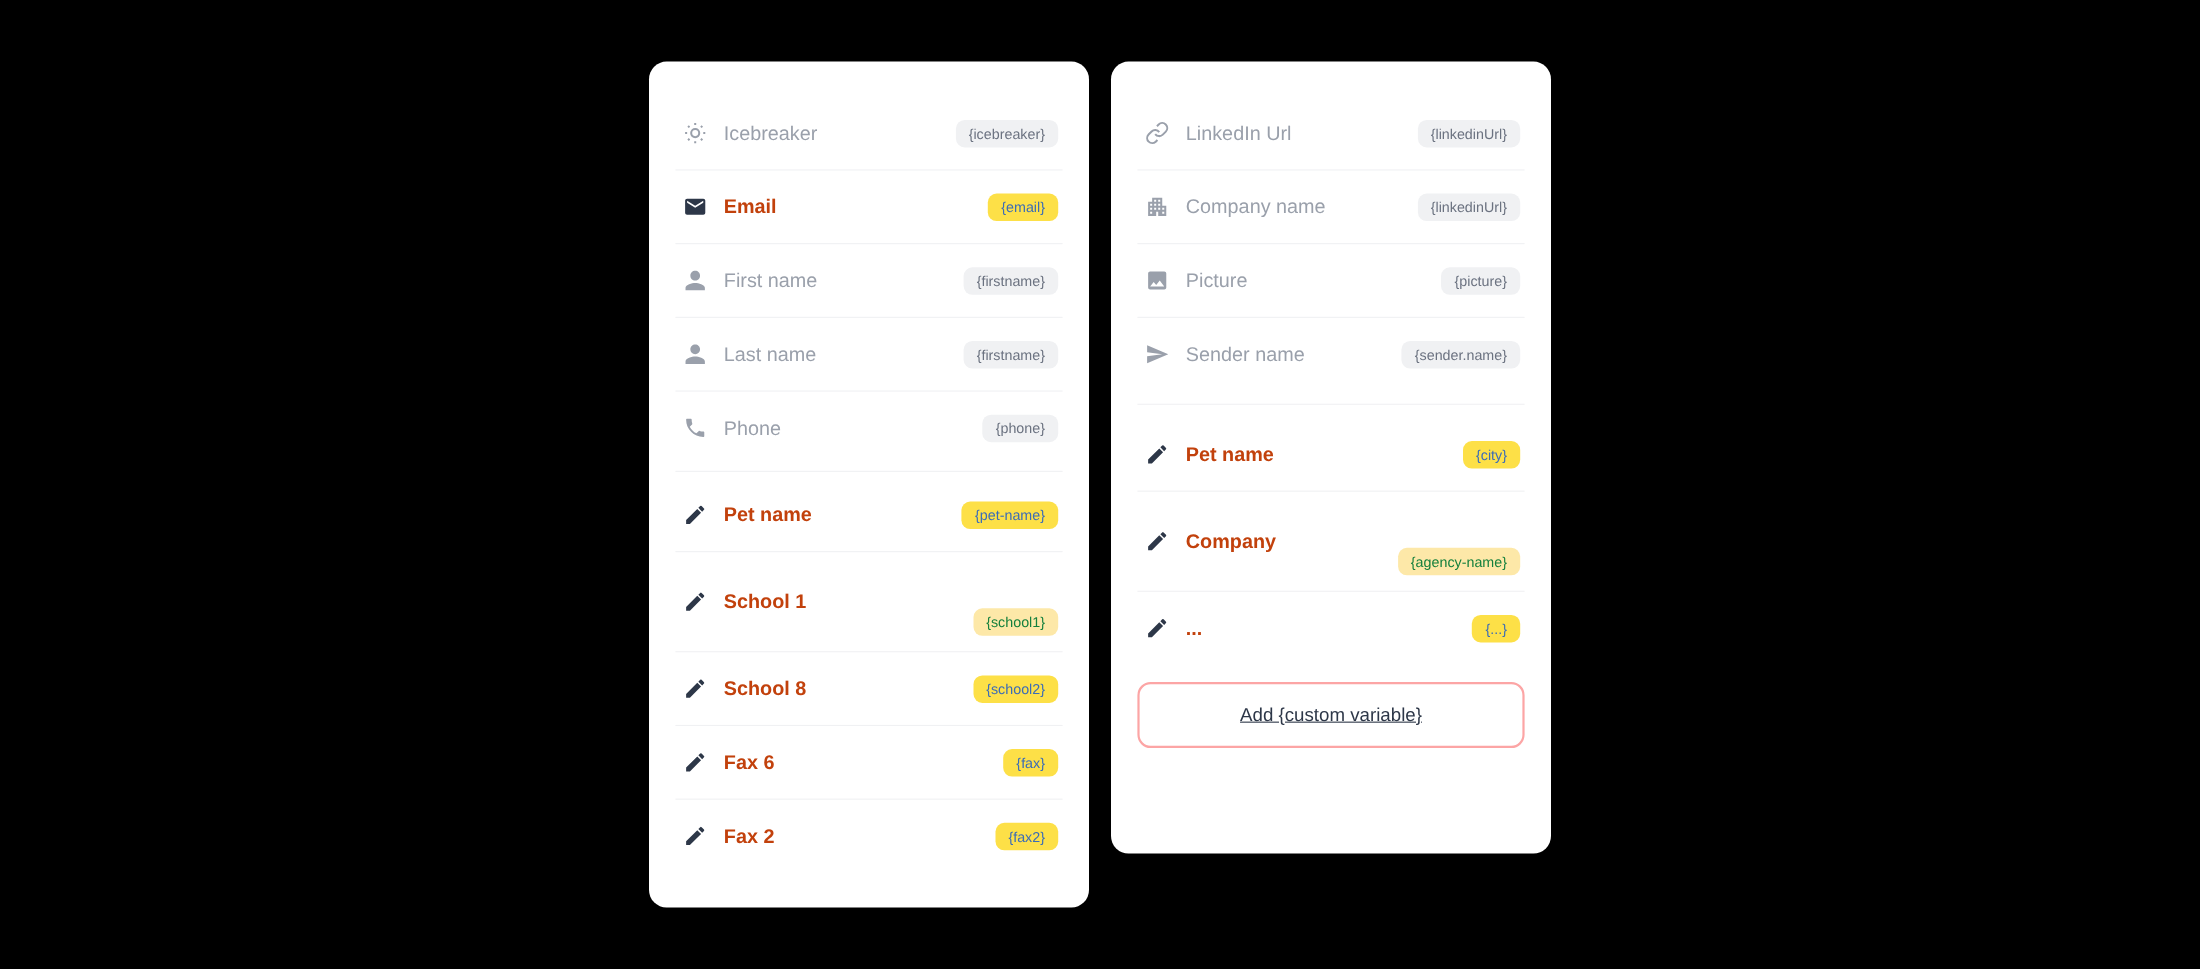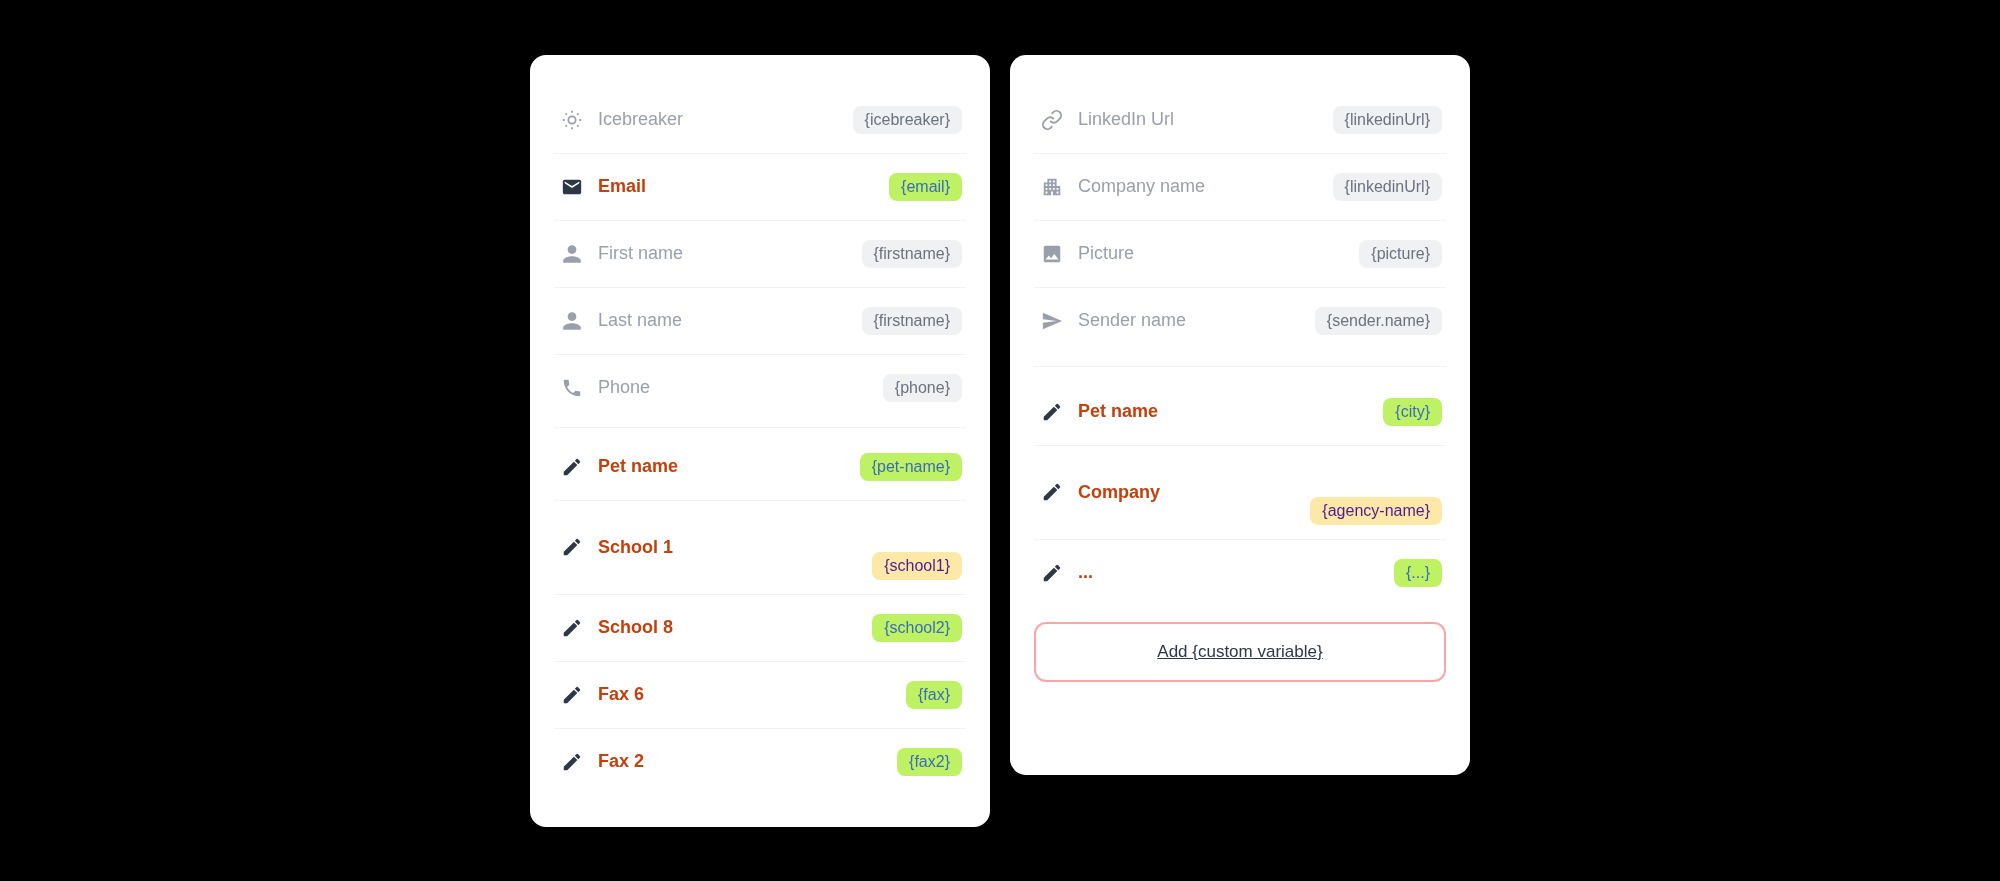--- a/index.html
+++ b/index.html
@@ -14,21 +14,21 @@
     }
     .panels-wrapper {
       display: flex;
       gap: 20px;
       align-items: flex-start;
     }
     .panel {
       background: #fff;
       border-radius: 16px;
       padding: 36px 24px;
-      width: 460px;
+      width: 400px;
       min-height: 720px;
     }
     .row {
       display: flex;
       align-items: center;
       justify-content: space-between;
       padding: 10px 4px;
       min-height: 58px;
     }
     .row-left {
@@ -52,37 +52,37 @@
     .row-label {
       font-size: 18px;
       color: #9aa0ab;
       font-weight: 400;
     }
     .row-label.bold {
       font-weight: 700;
       color: #c2410c;
     }
     .badge {
-      font-size: 16px;
+      font-size: 13px;
       font-weight: 500;
       padding: 5px 12px;
       border-radius: 8px;
       white-space: nowrap;
     }
     .badge-gray {
       background: #f0f1f3;
       color: #6b7280;
     }
     .badge-blue {
-      background: #bef264;
+      background: #fde047;
       color: #3b6cb7;
     }
     .badge-yellow {
       background: #fde8a8;
-      color: #4c1d95;
+      color: #15803d;
       margin-top: 37px;
     }
     .divider {
       height: 1px;
       background: #f0f1f3;
       margin: 4px 0;
     }
     .add-button {
       display: flex;
       align-items: center;

